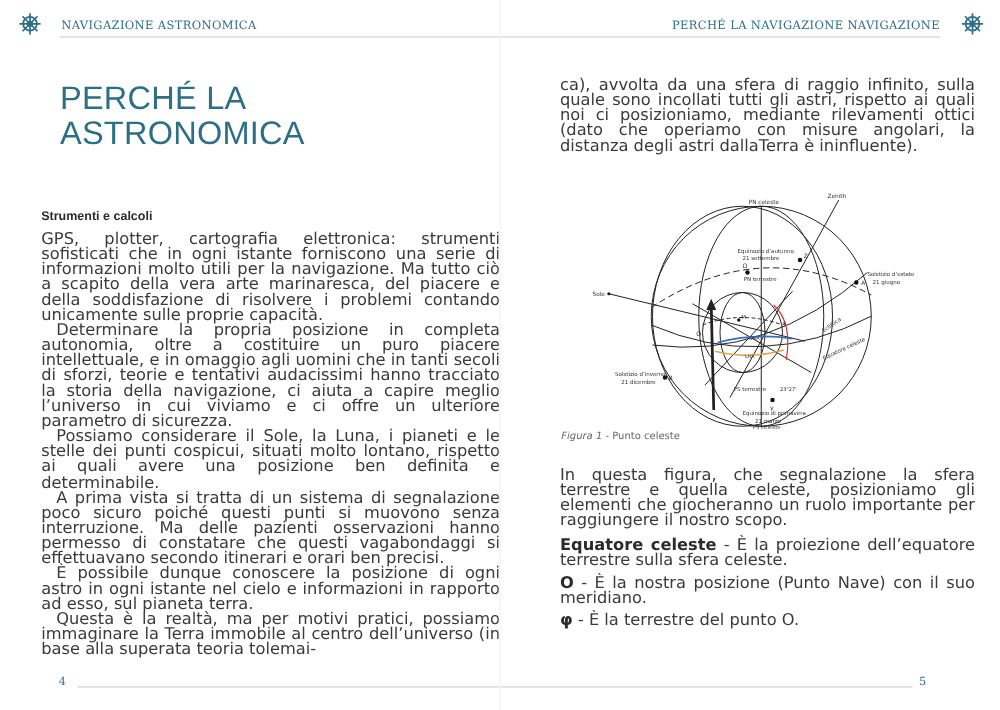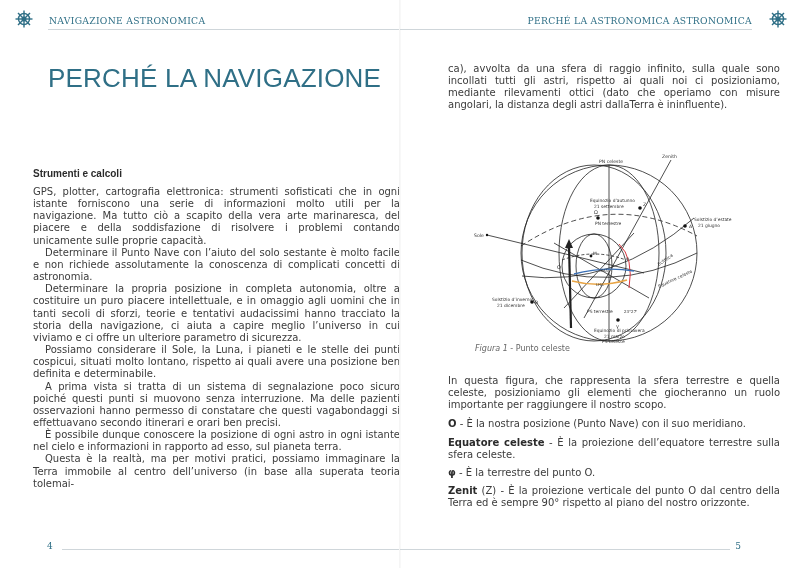--- a/index.html
+++ b/index.html
@@ -33,40 +33,40 @@
     font-size: 26px; line-height: 28px; color: #2f6f86; letter-spacing: 0.2px;
   }
 
   .section-heading {
     position: absolute; left: 33px; top: 168px;
     font-family: Liberation Sans, sans-serif; font-weight: bold; font-size: 10px; color: #2b2b2b;
   }
 
   .body-text {
     position: absolute; left: 33px; width: 367px;
-    font-family: "DejaVu Sans", sans-serif; font-size: 10px; line-height: 12.15px;
+    font-family: "DejaVu Sans", sans-serif; font-size: 13px; line-height: 12.15px;
     color: #3b3b3b; text-align: justify;
   }
   .body-text p { text-indent: 0; }
   .body-text p.ind { text-indent: 12px; }
 
   .page.left .body-text { top: 186px; }
   .page.right .body-text.top { left: 48px; width: 332px; top: 63px; }
   .page.right .body-text.bottom { left: 48px; width: 332px; top: 375px; }
   .page.right .body-text.bottom p { margin-bottom: 6px; }
   .page.right .body-text.bottom p.lead { margin-bottom: 7px; }
   .term { font-weight: bold; color: #2b2b2b; }
 
   .figure { position: absolute; left: 44px; top: 148px; width: 300px; height: 195px; }
   .figure svg { width: 300px; height: 195px; }
   .fig-caption {
     position: absolute; left: 49px; top: 344px;
     font-family: "DejaVu Sans", sans-serif; font-size: 8px; color: #666;
   }
-  .fig-caption .fig-num { font-style: italic; margin-left: 26px; }
+  .fig-caption .fig-num { font-style: italic; }
 
   .foot-rule { position: absolute; top: 549px; height: 1px; background: #cfd6da; }
   .page.left .foot-rule { left: 62px; right: 0; }
   .page.right .foot-rule { left: 0; right: 70px; }
   .folio {
     position: absolute; top: 541px; font-family: "DejaVu Serif", serif; font-size: 9px; color: #2f6f86;
   }
   .page.left .folio { left: 47px; }
   .page.right .folio { right: 59px; }
 
@@ -88,44 +88,43 @@
         <line x1="10" y1="1.5" x2="10" y2="18.5"></line>
         <line x1="1.5" y1="10" x2="18.5" y2="10"></line>
         <line x1="4" y1="4" x2="16" y2="16"></line>
         <line x1="16" y1="4" x2="4" y2="16"></line>
       </g>
     </svg>
     <div class="running-head">NAVIGAZIONE ASTRONOMICA</div>
     <div class="head-rule"></div>
 
     <div class="chapter-title">
-      <div>PERCHÉ LA NAVIGAZIONE</div>
+      <div>PERCHÉ LA ASTRONOMICA</div>
     </div>
 
     <div class="section-heading">Strumenti e calcoli</div>
 
     <div class="body-text">
       <p>GPS, plotter, cartografia elettronica: strumenti sofisticati che in ogni istante forniscono una serie di informazioni molto utili per la navigazione. Ma tutto ciò a scapito della vera arte marinaresca, del piacere e della soddisfazione di risolvere i problemi contando unicamente sulle proprie capacità.</p>
-      <p class="ind">Determinare il Punto Nave con l’aiuto del solo sestante è molto facile e non richiede assolutamente la conoscenza di complicati concetti di astronomia.</p>
       <p class="ind">Determinare la propria posizione in completa autonomia, oltre a costituire un puro piacere intellettuale, e in omaggio agli uomini che in tanti secoli di sforzi, teorie e tentativi audacissimi hanno tracciato la storia della navigazione, ci aiuta a capire meglio l’universo in cui viviamo e ci offre un ulteriore parametro di sicurezza.</p>
       <p class="ind">Possiamo considerare il Sole, la Luna, i pianeti e le stelle dei punti cospicui, situati molto lontano, rispetto ai quali avere una posizione ben definita e determinabile.</p>
       <p class="ind">A prima vista si tratta di un sistema di segnalazione poco sicuro poiché questi punti si muovono senza interruzione. Ma delle pazienti osservazioni hanno permesso di constatare che questi vagabondaggi si effettuavano secondo itinerari e orari ben precisi.</p>
       <p class="ind">È possibile dunque conoscere la posizione di ogni astro in ogni istante nel cielo e informazioni in rapporto ad esso, sul pianeta terra.</p>
       <p class="ind">Questa è la realtà, ma per motivi pratici, possiamo immaginare la Terra immobile al centro dell’universo (in base alla superata teoria tolemai-</p>
     </div>
 
     <div class="folio">4</div>
     <div class="foot-rule"></div>
   </div>
 
   <div class="gutter"></div>
 
   <div class="page right">
     <div class="head-rule"></div>
-    <div class="running-head">PERCHÉ LA ASTRONOMICA ASTRONOMICA</div>
+    <div class="running-head">PERCHÉ LA NAVIGAZIONE NAVIGAZIONE</div>
     <svg class="wheel" viewBox="0 0 20 20">
       <g stroke="#2f6f86" fill="none" stroke-width="1.4">
         <circle cx="10" cy="10" r="5.5"></circle>
         <circle cx="10" cy="10" r="1.8" fill="#2f6f86"></circle>
         <line x1="10" y1="1.5" x2="10" y2="18.5"></line>
         <line x1="1.5" y1="10" x2="18.5" y2="10"></line>
         <line x1="4" y1="4" x2="16" y2="16"></line>
         <line x1="16" y1="4" x2="4" y2="16"></line>
       </g>
     </svg>
@@ -202,23 +201,22 @@
         <text class="lbl" x="215" y="118" font-size="4.4" transform="rotate(-35 215 118)">Eclittica</text>
         <text class="lbl" x="215" y="140" font-size="4.4" transform="rotate(-25 215 140)">Equatore celeste</text>
       </svg>
     </div>
 
     <div class="fig-caption">
       <span class="fig-num">Figura 1</span><span> - </span><span>Punto celeste</span>
     </div>
 
     <div class="body-text bottom">
-      <p class="lead">In questa figura, che rappresenta la sfera terrestre e quella celeste, posizioniamo gli elementi che giocheranno un ruolo importante per raggiungere il nostro scopo.</p>
+      <p class="lead">In questa figura, che segnalazione la sfera terrestre e quella celeste, posizioniamo gli elementi che giocheranno un ruolo importante per raggiungere il nostro scopo.</p>
+      <p><span class="term">Equatore celeste</span><span> - È la proiezione dell’equatore terrestre sulla sfera celeste.</span></p>
       <p><span class="term">O</span><span> - È la nostra posizione (Punto Nave) con il suo meridiano.</span></p>
-      <p><span class="term">Equatore celeste</span><span> - È la proiezione dell’equatore terrestre sulla sfera celeste.</span></p>
       <p><span class="term">φ</span><span> - È la terrestre del punto O.</span></p>
-      <p><span class="term">Zenit</span><span> (Z) - È la proiezione verticale del punto O dal centro della Terra ed è sempre 90° rispetto al piano del nostro orizzonte.</span></p>
     </div>
 
     <div class="foot-rule"></div>
     <div class="folio">5</div>
   </div>
 </div>
 
 </body></html>

